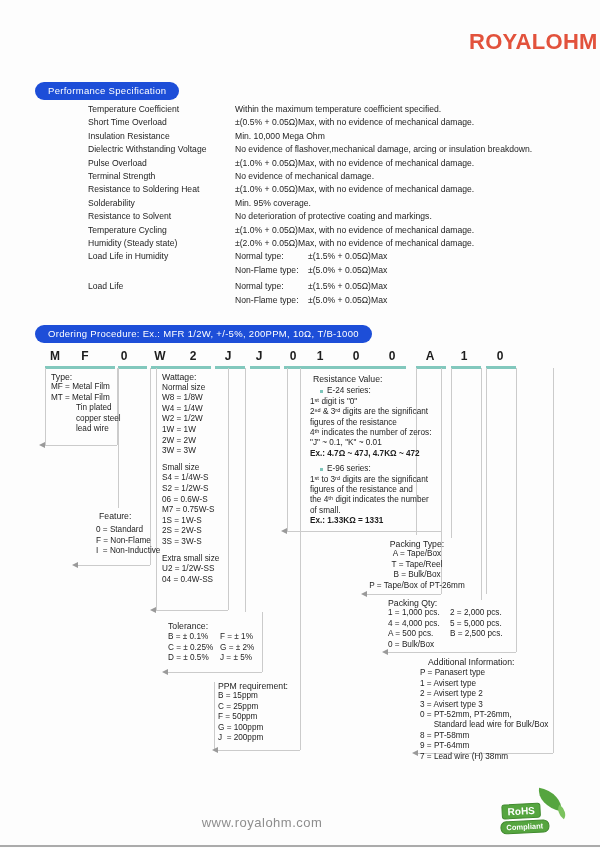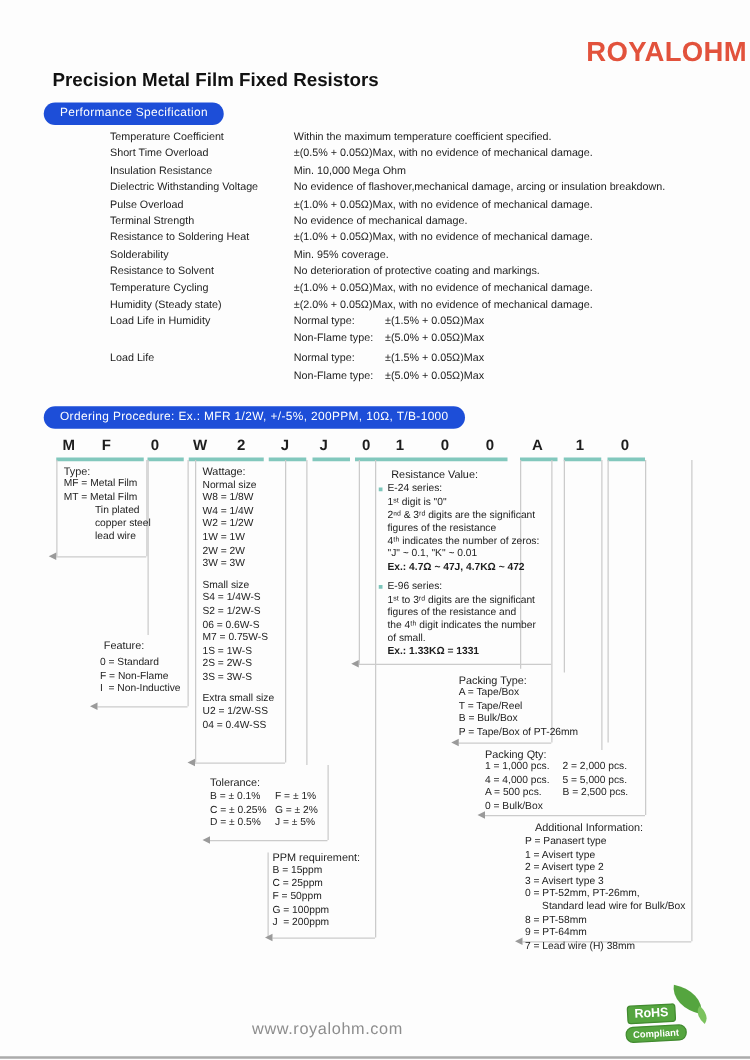--- a/index.html
+++ b/index.html
@@ -31,21 +31,21 @@
   .ind{margin-left:25px;}
   .gap{height:6px;}
   .tr2{display:flex;}
   .tol .c1{width:52px;flex:none;}
   .qty .c1{width:62px;flex:none;}
   .fea .ttl{margin-left:3px;margin-bottom:4px;}
   .tol .ttl{margin-bottom:1px;}
   .res{width:152px;line-height:10.4px;}
   .res .ttl{margin-left:21px;margin-bottom:2px;}
   .res .ln{margin-left:18px;}
-  .brow{display:flex;margin-left:11px;}
+  .brow{display:flex;margin-left:28px;}
   .brow.m2{margin-top:5px;}
   .bdot{width:3px;height:3px;background:#7cc5ba;margin:4px 4px 0 0;flex:none;}
   .ex{font-weight:bold;}
   .add .ttl{margin-left:8px;margin-bottom:1px;}
   .wat{line-height:10.6px;}
   
   .site{position:absolute;left:0;top:815px;width:524px;text-align:center;
         font-size:13px;letter-spacing:.5px;color:#8d8d8d;}
   .botline{position:absolute;left:0;top:845px;width:600px;height:2px;background:#ababab;}
   .rohs{position:absolute;left:500px;top:797px;width:64px;height:42px;transform:rotate(-3deg);}
@@ -57,21 +57,20 @@
         border-radius:0 100% 0 100%;transform:rotate(14deg);}
   .leaf2{position:absolute;left:56px;top:12px;width:12px;height:9px;background:#7bc25e;
         border-radius:0 100% 0 100%;transform:rotate(40deg);}
 </style>
 </head>
 <body>
 
 <div class="page">
 
   <div class="logo">ROYALOHM</div>
-  <div class="title">Precision Metal Film Fixed Resistors</div>
 
   <div class="pill" style="left:35px;top:82px;">Performance Specification</div>
 
   <div class="perf" id="perfRows">
       <div class="prow">
         <span class="plabel">Temperature Coefficient</span>
         <div class="pvals">
           <div>Within the maximum temperature coefficient specified.</div>
         </div>
       </div>
@@ -244,21 +243,21 @@
       <div class="ln">M7 = 0.75W-S</div>
       <div class="ln">1S = 1W-S</div>
       <div class="ln">2S = 2W-S</div>
       <div class="ln">3S = 3W-S</div>
       <div class="gap"></div>
       <div class="ln">Extra small size</div>
       <div class="ln">U2 = 1/2W-SS</div>
       <div class="ln">04 = 0.4W-SS</div>
     </div>
 
-  <div class="bx fea" style="left:80px;top:511px;width:70px;" id="featureBox">
+  <div class="bx fea" style="left:96px;top:511px;width:70px;" id="featureBox">
     <div class="ttl">Feature:</div>
   <div class="ln">0 = Standard</div>
       <div class="ln">F = Non-Flame</div>
       <div class="ln">I  = Non-Inductive</div>
     </div>
 
   <div class="bx tol" style="left:168px;top:621px;width:94px;" id="toleranceBox">
     <div class="ttl">Tolerance:</div>
   <div class="tr2">
         <span class="c1">B = ± 0.1%</span>
@@ -299,21 +298,21 @@
         <span class="bdot"></span>
         <span>E-96 series:</span>
       </div>
       <div class="ln">1ˢᵗ to 3ʳᵈ digits are the significant</div>
       <div class="ln">figures of the resistance and</div>
       <div class="ln">the 4ᵗʰ digit indicates the number</div>
       <div class="ln">of small.</div>
       <div class="ln ex">Ex.: 1.33KΩ = 1331</div>
     </div>
 
-  <div class="bx" style="left:367px;top:539px;width:100px;" id="packTypeBox">
+  <div class="bx" style="left:367px;top:539px;width:100px;text-align:center;" id="packTypeBox">
     <div class="ttl">Packing Type:</div>
   <div class="ln">A = Tape/Box</div>
       <div class="ln">T = Tape/Reel</div>
       <div class="ln">B = Bulk/Box</div>
       <div class="ln">P = Tape/Box of PT-26mm</div>
     </div>
 
   <div class="bx qty" style="left:388px;top:598px;width:126px;" id="packQtyBox">
     <div class="ttl">Packing Qty:</div>
   <div class="tr2">

